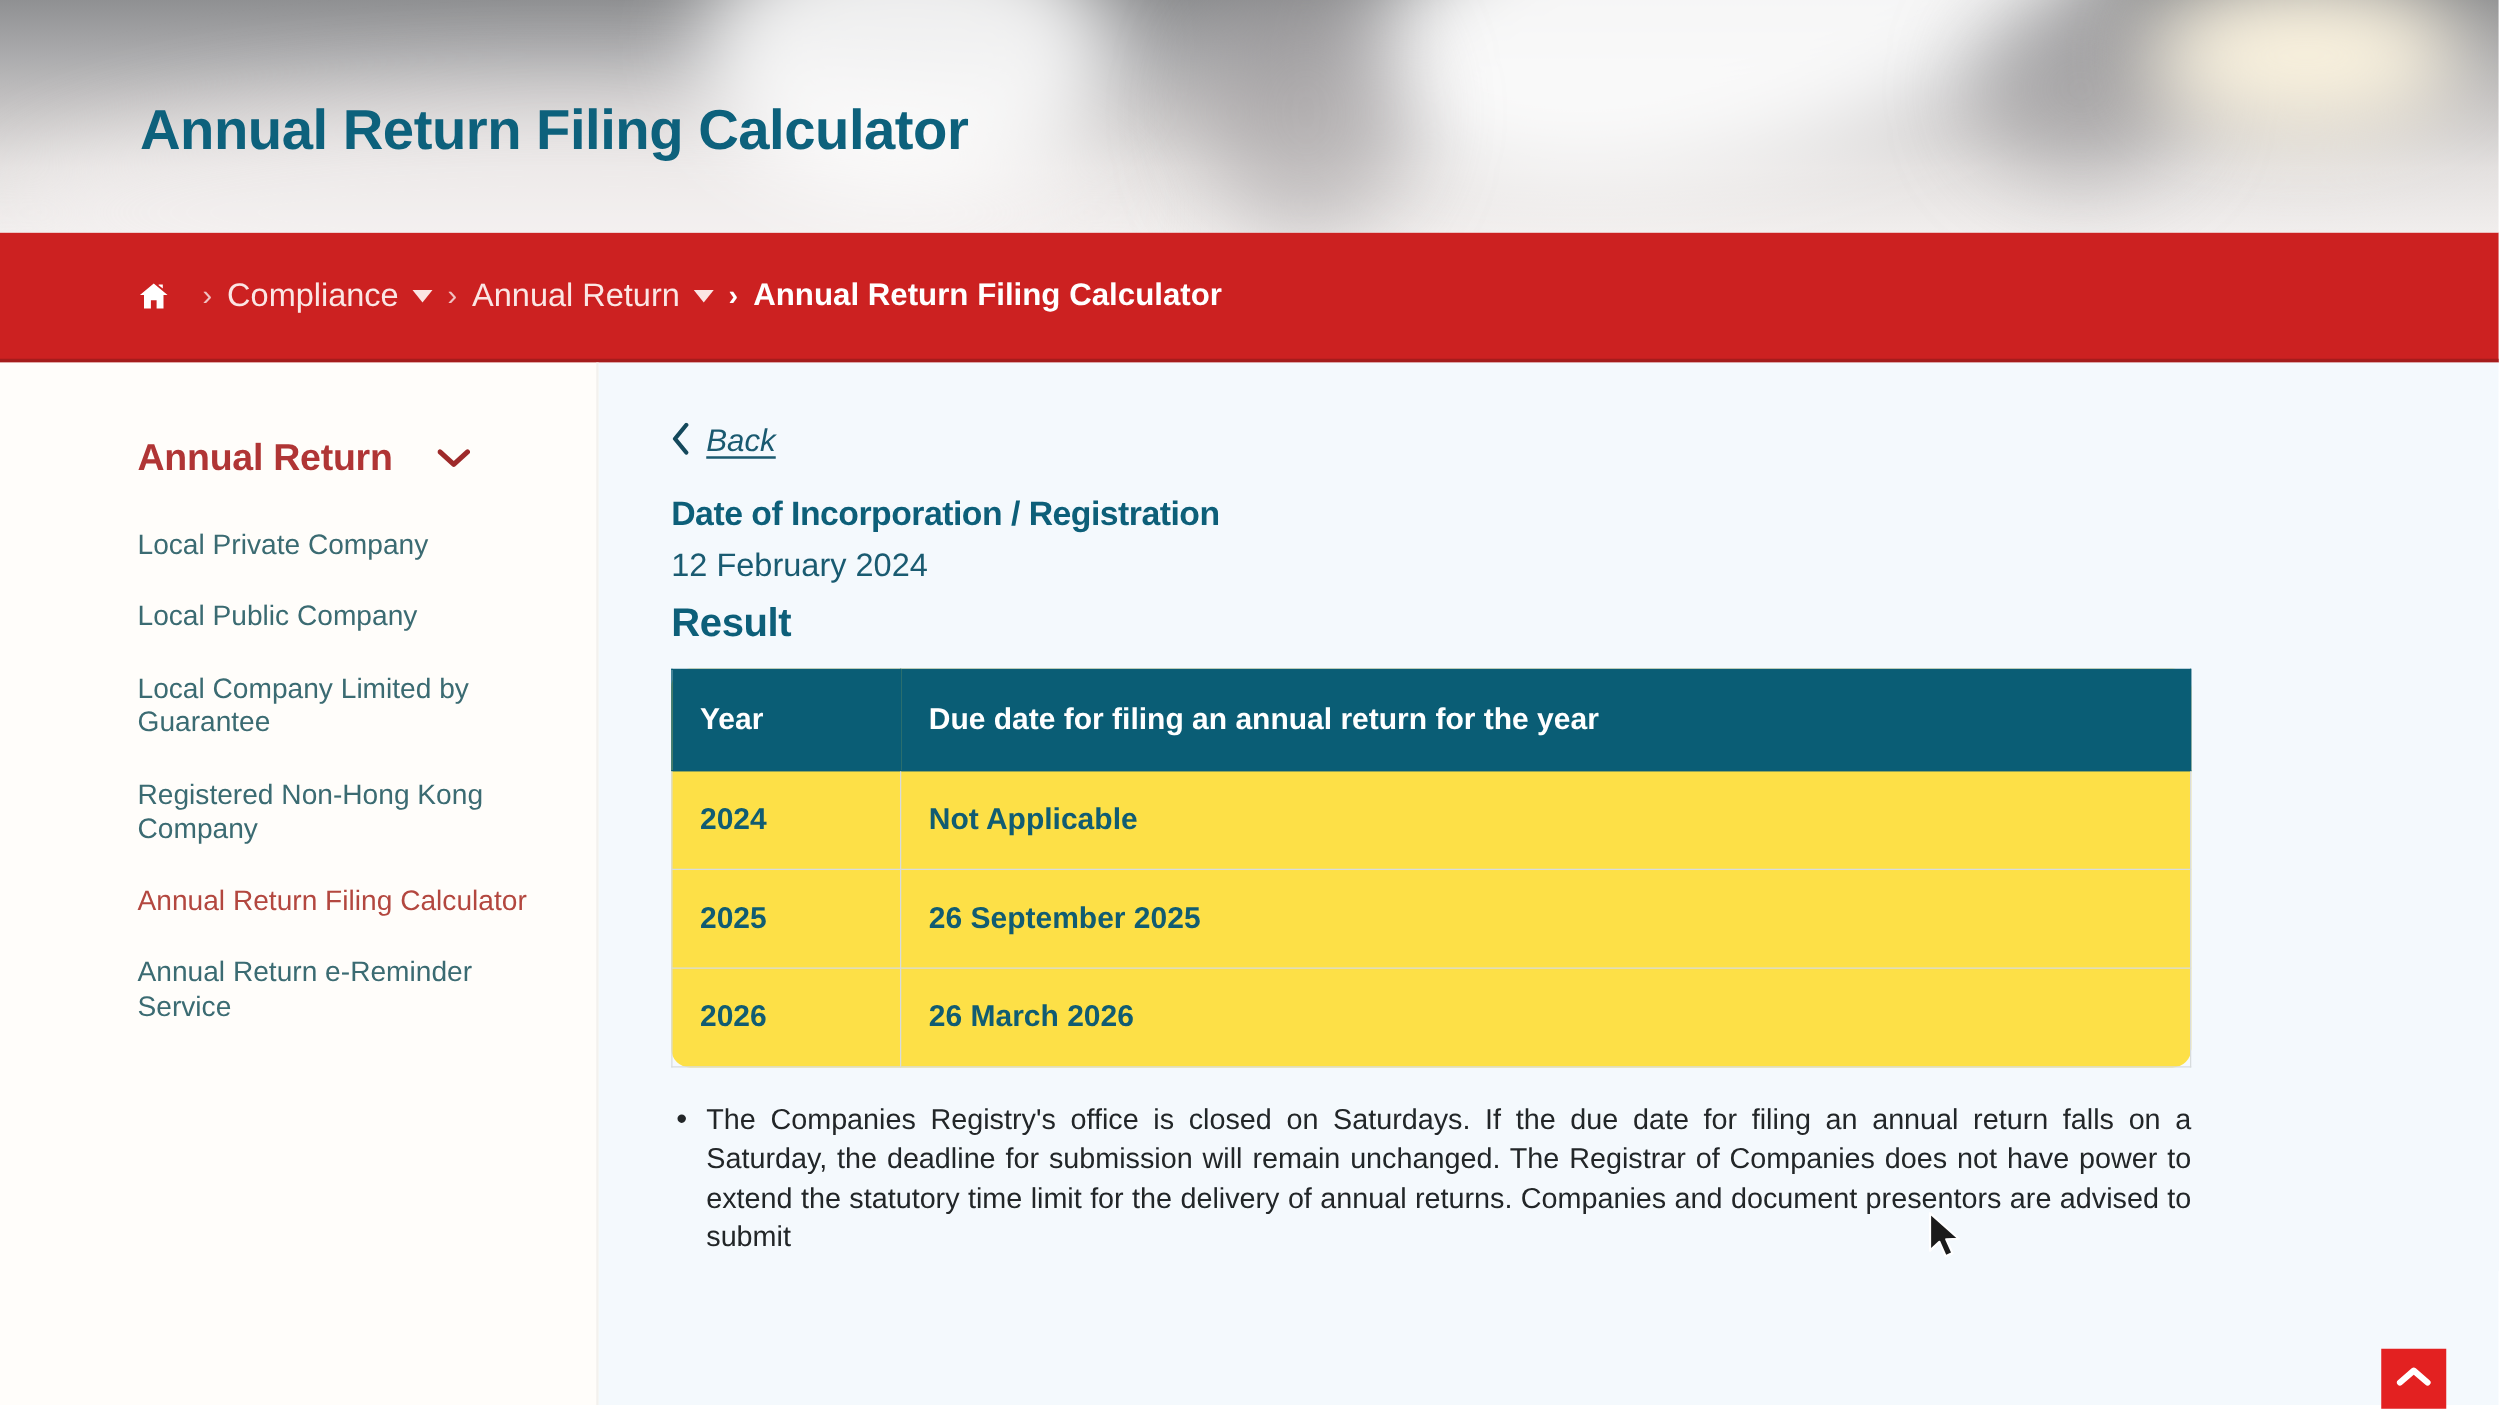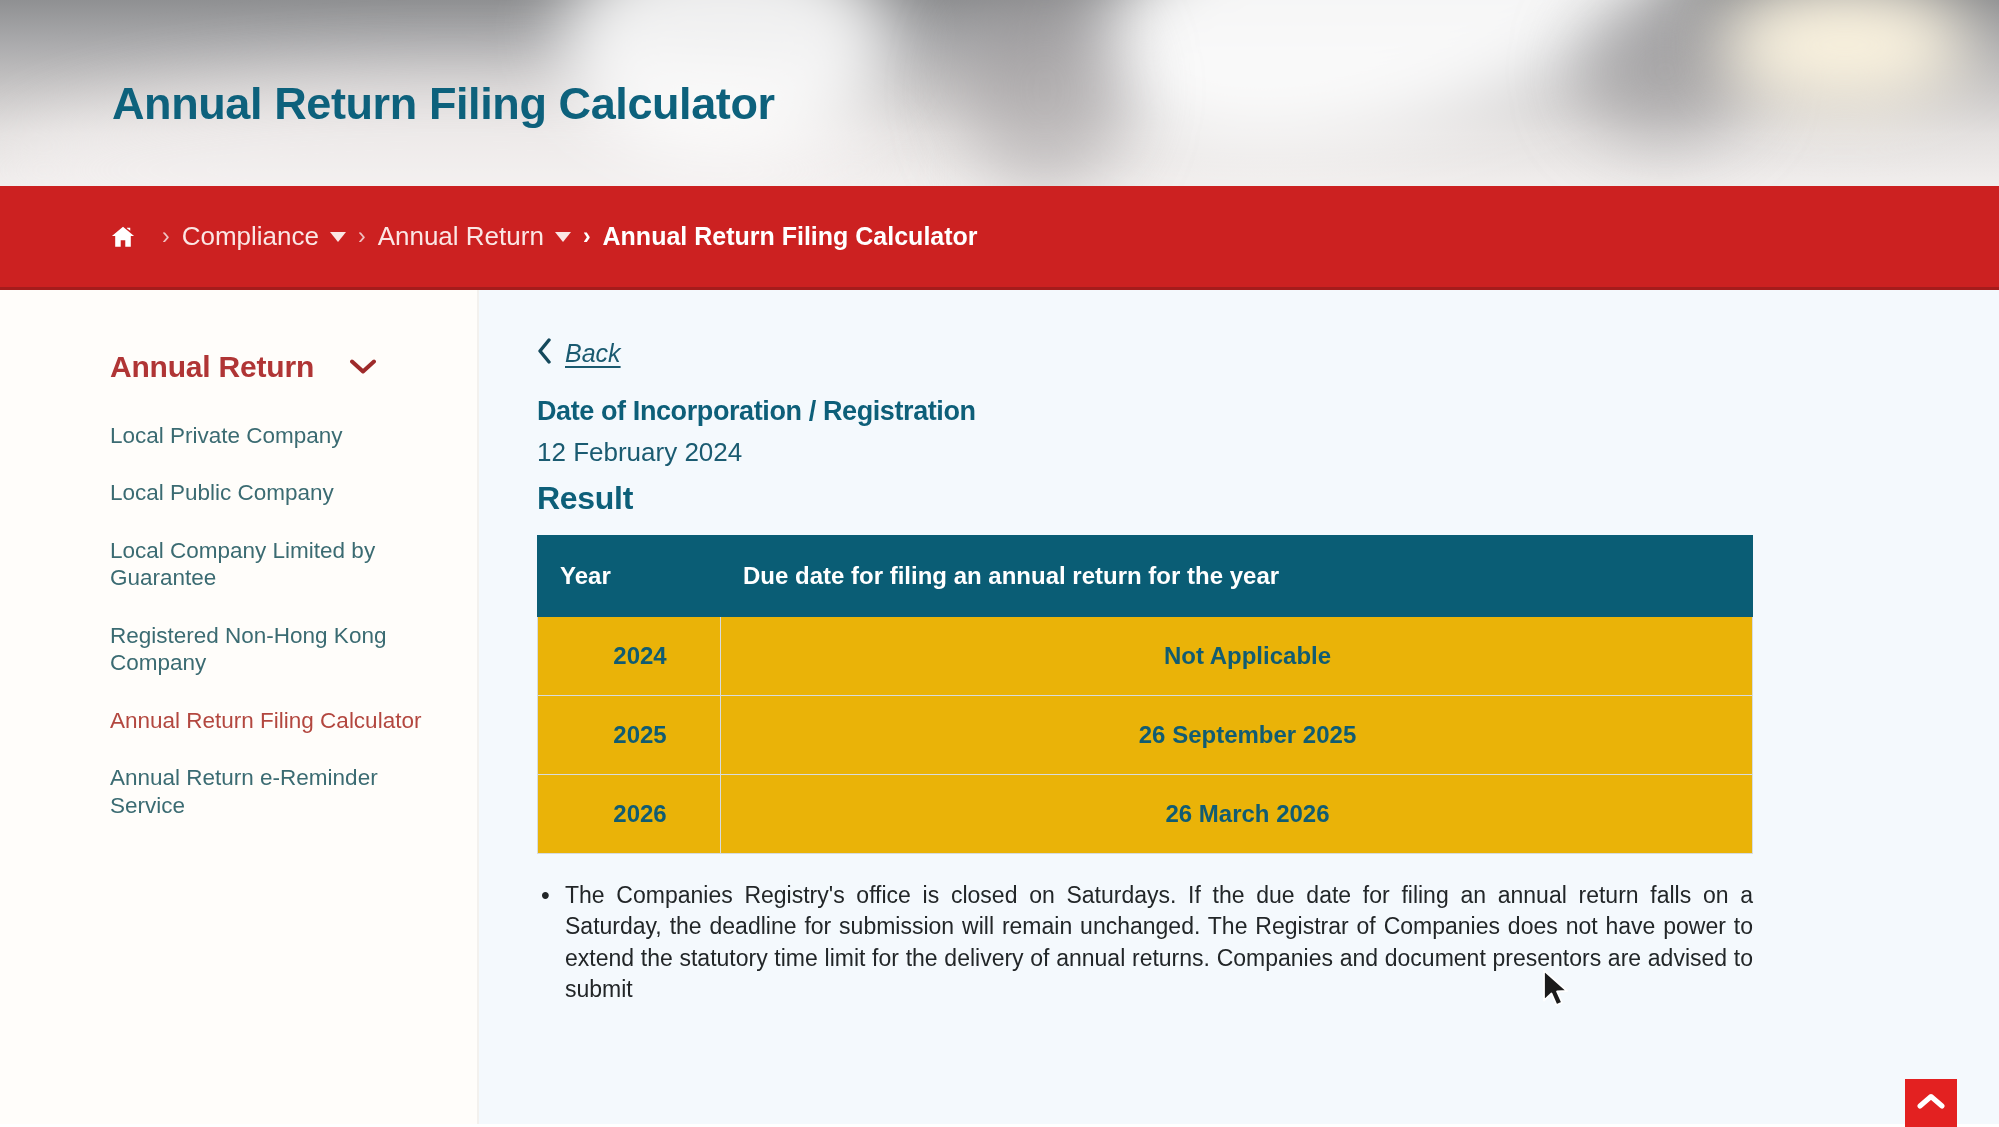--- a/index.html
+++ b/index.html
@@ -114,40 +114,40 @@
   }
   .doi-value { font-size: 26px; color: #1a5b71; margin-bottom: 12px; }
   .h-result {
     font-size: 32px; font-weight: 700; color: #0d5f79;
     letter-spacing: -0.3px; margin-bottom: 18px;
   }
 
   table.result-table {
     width: 1216px;
     border-collapse: collapse;
-    background: #eab308;
+    background: #fde047;
     table-layout: fixed;
+    border-radius: 15px;
   }
   table.result-table th {
     background: #0a5d75;
     color: #ffffff;
     font-size: 24px;
     font-weight: 700;
     text-align: left;
     padding: 26px 0 26px 22px;
     border: 1px solid #0a5d75;
   }
   table.result-table th.col-year { width: 183px; }
   table.result-table td {
     color: #115c72;
     font-size: 24px;
     font-weight: 700;
     padding: 25px 0 25px 22px;
     border: 1px solid #d7dcde;
-    text-align: center;
   }
 
   .notes { list-style: none; margin-top: 26px; width: 1216px; }
   .note-li {
     position: relative;
     padding-left: 28px;
     font-size: 23px;
     line-height: 1.36;
     color: #222628;
     text-align: justify;

